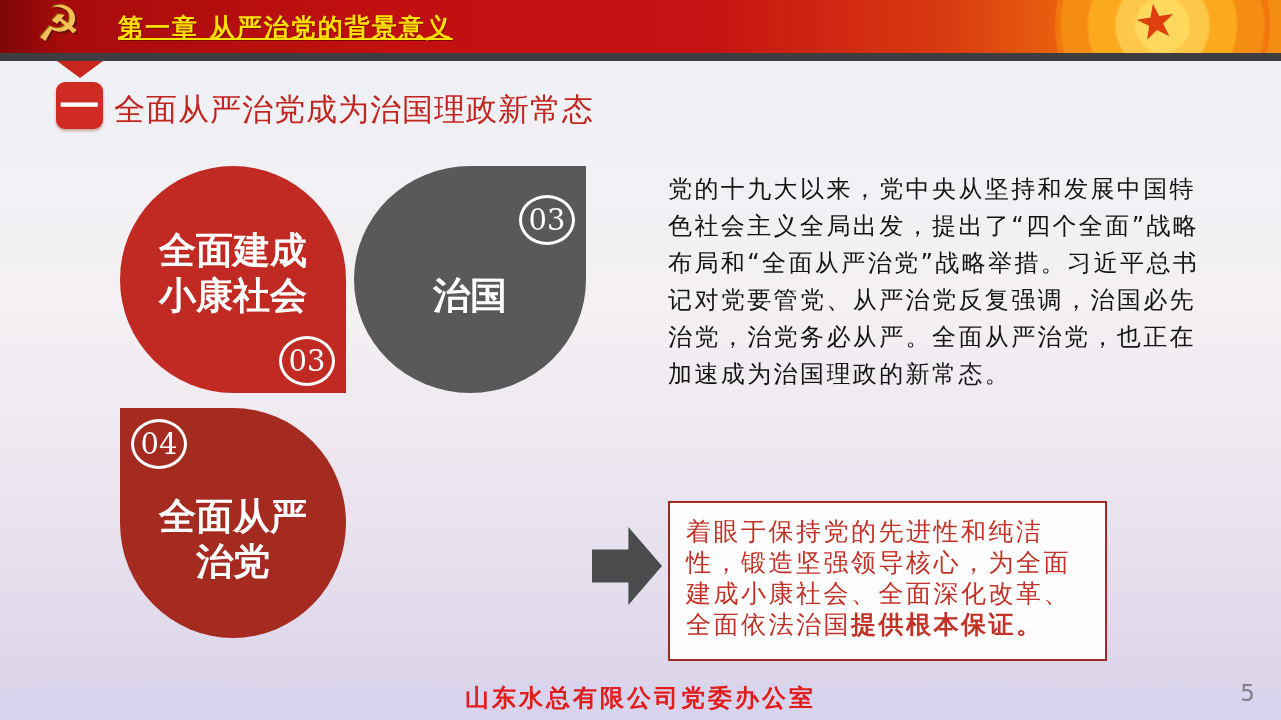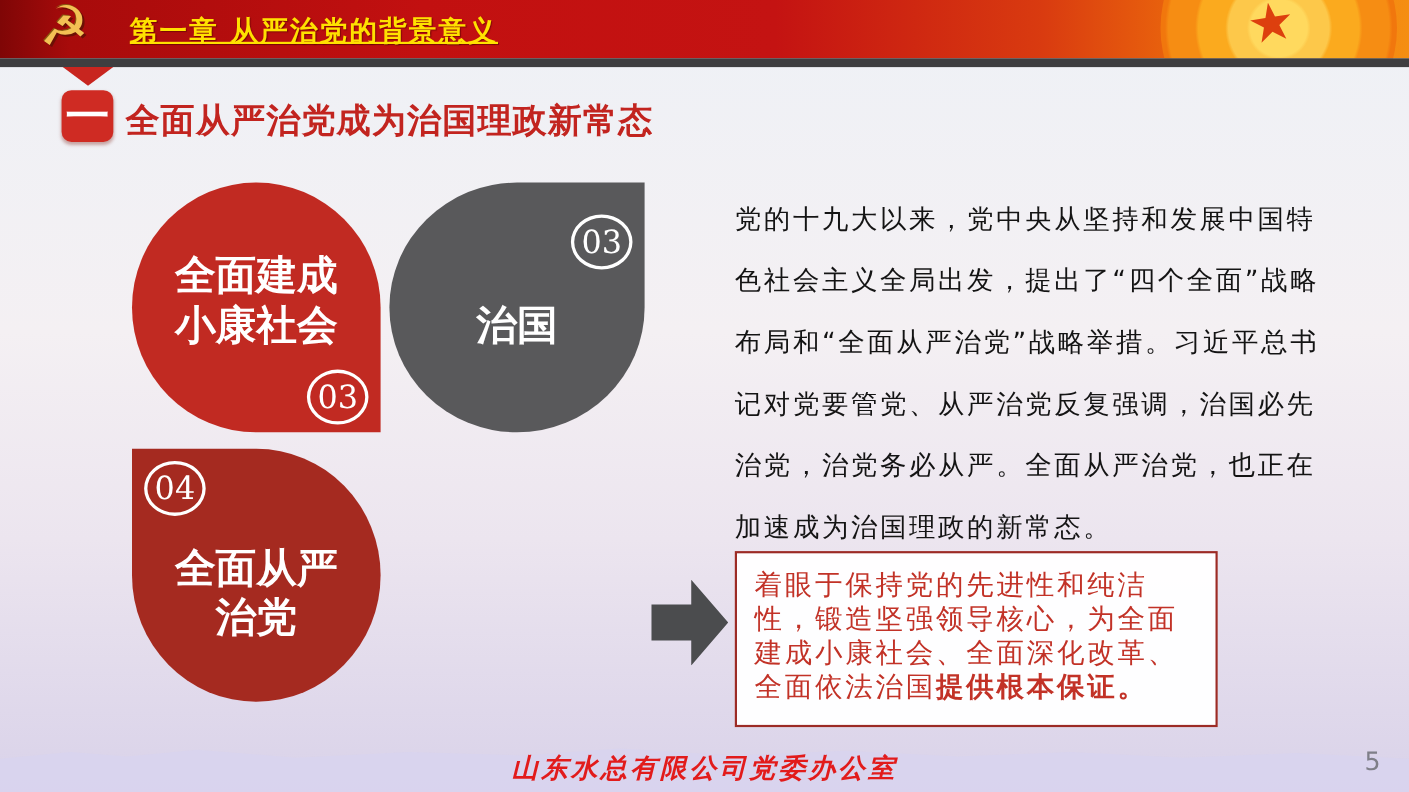--- a/index.html
+++ b/index.html
@@ -43,21 +43,21 @@
     border-top: 17px solid #c8251f;
   }
   .marker {
     position: absolute; left: 56px; top: 82px; width: 47px; height: 47px;
     background: #cf2b23; border-radius: 9px; color: #ffffff;
     display: flex; align-items: center; justify-content: center;
     font-size: 40px; font-weight: bold; line-height: 40px;
     box-shadow: 0 2px 3px rgba(120,20,10,.35);
   }
   .sec-title {
-    position: absolute; left: 114px; top: 89px; font-size: 31px; font-weight: bold;
+    position: absolute; left: 114px; top: 89px; font-size: 31px; font-weight: normal;
     color: #c2241f; letter-spacing: 1px; white-space: nowrap;
   }
 
   
   .quads {
     position: absolute; left: 120px; top: 166px;
     display: grid; grid-template-columns: 226px 232px; grid-template-rows: 227px 230px;
     column-gap: 8px; row-gap: 15px;
   }
   .quad { position: relative; display: flex; align-items: center; justify-content: center; }
@@ -84,40 +84,40 @@
   
   .arrow {
     position: absolute; left: 592px; top: 527px; width: 70px; height: 78px;
     background: #4b4c4e;
     clip-path: polygon(0 29%, 52% 29%, 52% 0, 100% 50%, 52% 100%, 52% 71%, 0 71%);
   }
 
   
   .para {
     position: absolute; left: 668px; top: 171px; width: 540px;
-    font-size: 24px; line-height: 56px; letter-spacing: 2.4px;
+    font-size: 24px; line-height: 37px; letter-spacing: 2.4px;
     color: #141414; text-align: left;
   }
   .callout {
     position: absolute; left: 668px; top: 501px; width: 439px; height: 160px;
     background: rgba(255,255,255,.96); border: 2px solid #9c2b26;
     padding: 13px 24px 13px 16px;
     font-size: 25px; line-height: 31px; letter-spacing: 2.5px; color: #c23227;
   }
   .callout b { font-weight: bold; }
 
   
   .mountains {
     position: absolute; left: 0; bottom: 0; width: 1281px; height: 52px;
     background: #d8d4ee; opacity: .85;
     clip-path: polygon(0 42%, 5% 30%, 9% 38%, 14% 26%, 21% 40%, 29% 30%, 37% 36%, 44% 24%, 52% 36%, 60% 28%, 68% 38%, 76% 30%, 84% 40%, 92% 32%, 100% 42%, 100% 100%, 0 100%);
   }
   .footer-org {
     position: absolute; left: 0; top: 682px; width: 1281px; text-align: center;
-    font-family: "DejaVu Serif", "Liberation Serif", serif; font-style: italic; font-weight: bold;
+    font-family: "DejaVu Serif", "Liberation Serif", serif; font-weight: bold;
     font-size: 24px; letter-spacing: 3px; color: #e21b1b;
   }
   .pagenum {
     position: absolute; right: 26px; top: 680px; font-size: 23px; color: #7f7f88;
   }
 </style>
 </head>
 <body>
 
 <div class="slide">

